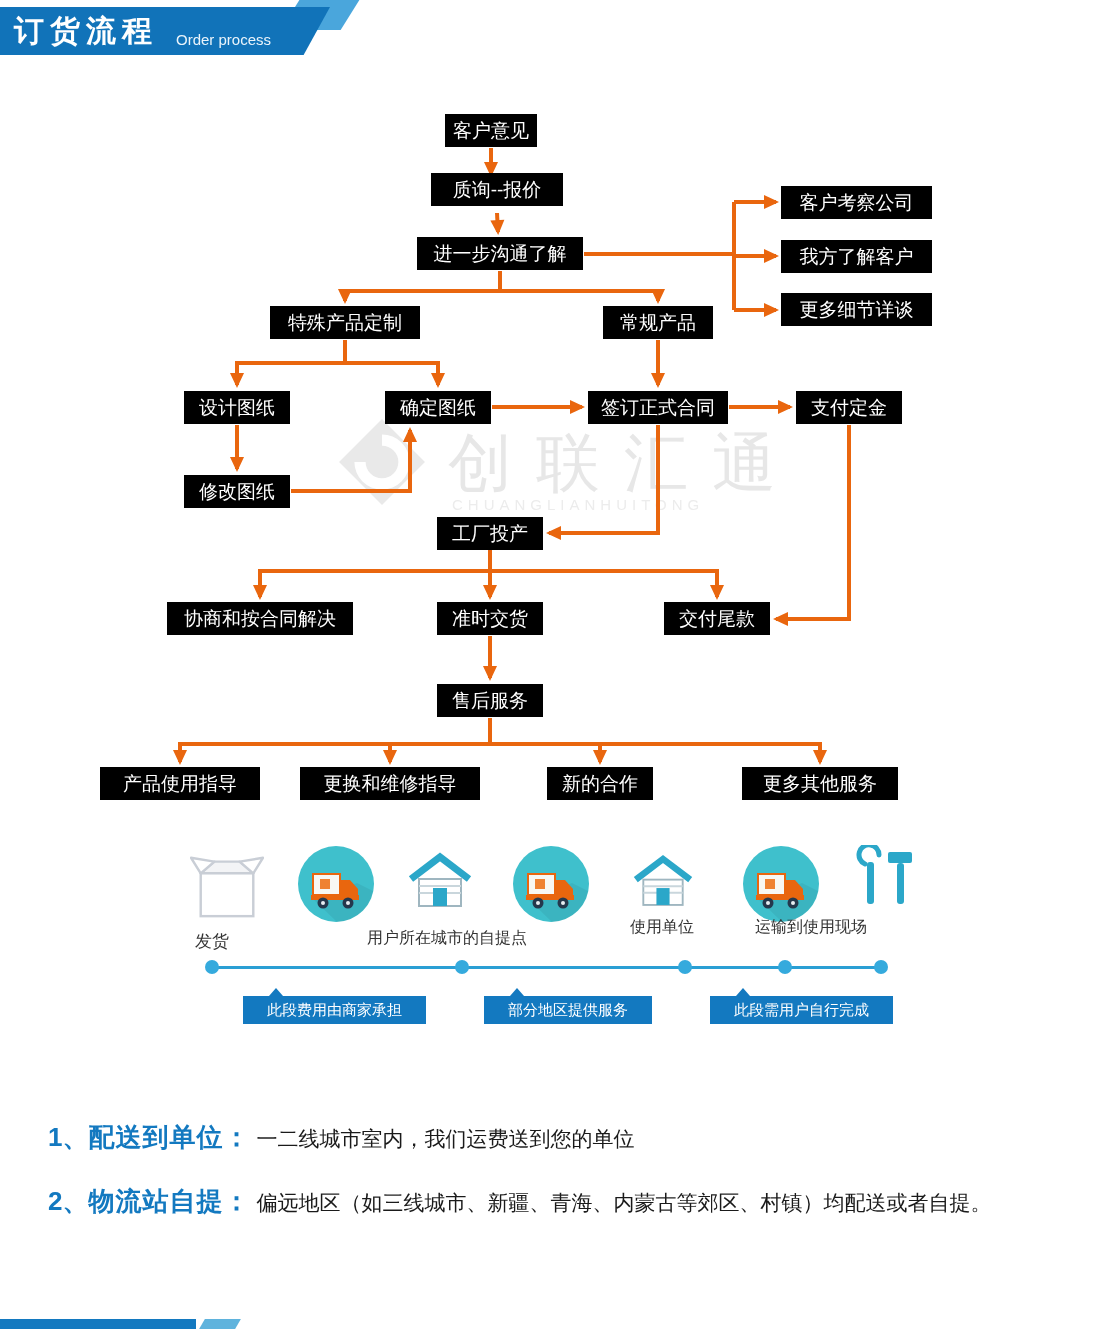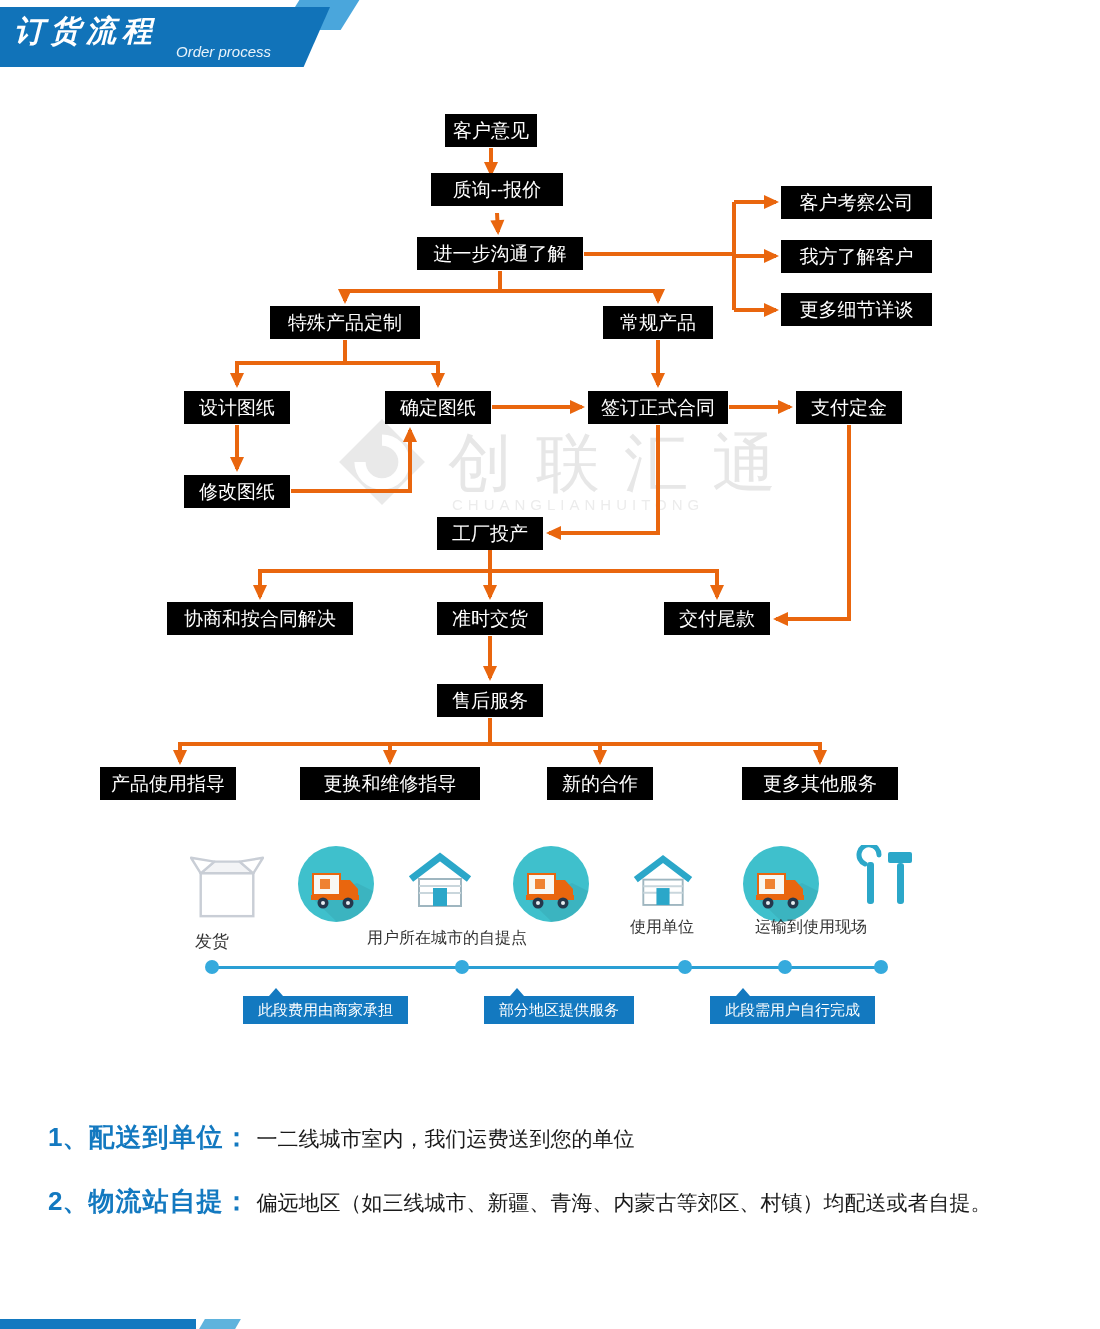--- a/index.html
+++ b/index.html
@@ -2,22 +2,22 @@
 <html><head>
 <meta charset="utf-8">
 <style>
   * { margin:0; padding:0; box-sizing:border-box; }
   body { background:#fff; font-family:"Liberation Sans", sans-serif; }
   #root { position:relative; width:1100px; height:1329px; background:#fff; overflow:hidden; }
 
   
   .hdr-accent { position:absolute; left:290px; top:0; width:60px; height:30px;
     background:#4aa6dc; transform:skewX(-32deg); z-index:3; }
-  .hdr-main { position:absolute; left:0; top:7px; width:330px; height:60px;
-    background:#1173b9; z-index:4; clip-path:polygon(0 0,100% 0,92% 100%,0 100%);font-style:italic; }
+  .hdr-main { position:absolute; left:0; top:7px; width:330px; height:48px;
+    background:#1173b9; z-index:4; clip-path:polygon(0 0,100% 0,92% 100%,0 100%); }
   .hdr-title { position:absolute; left:14px; top:0; line-height:48px; color:#fff;
     font-size:30px; font-weight:bold; letter-spacing:6px; }
   .hdr-sub { position:absolute; left:176px; bottom:7px; color:#eaf4fb; font-size:15px; }
 
   
   .wm { position:absolute; z-index:1; }
   .wm-logo { position:absolute; left:336px; top:416px; width:92px; height:92px; }
   .wm-name { position:absolute; left:448px; top:420px; font-size:64px; color:#e7e7e7;
     letter-spacing:24px; font-weight:normal; white-space:nowrap; }
   .wm-sub { position:absolute; left:452px; top:496px; font-size:15px; color:#ececec;
@@ -28,21 +28,21 @@
   .fnode { position:absolute; height:33px; line-height:33px; background:#000000;
     color:#fff; text-align:center; font-size:19px; z-index:3; white-space:nowrap; }
 
   
   .licon { position:absolute; z-index:3; }
   .llabel { position:absolute; z-index:3; font-size:16px; color:#333; white-space:nowrap; }
   .tl-line { position:absolute; height:3px; background:#2a9fd4; z-index:2; }
   .tl-dot { position:absolute; width:14px; height:14px; border-radius:50%;
     background:#35aadd; z-index:3; }
   .tl-tag { position:absolute; height:28px; line-height:28px; background:#1379c0;
-    color:#fff; font-size:15px; padding:0 15px; z-index:3; white-space:nowrap; }
+    color:#fff; font-size:15px; padding:0 24px; z-index:3; white-space:nowrap; }
   .tl-tag::before { content:""; position:absolute; top:-8px; left:26px; width:0; height:0;
     border-left:7px solid transparent; border-right:7px solid transparent;
     border-bottom:8px solid #1379c0; }
 
   
   .rem-title { position:absolute; left:45px; top:1052px; font-size:37px; font-weight:bold;
     color:#1379c0; letter-spacing:2px; white-space:nowrap; }
   .rem-item { position:absolute; left:48px; display:flex; align-items:baseline;
     white-space:nowrap; z-index:3; }
   .rem-num, .rem-label { font-size:26px; font-weight:bold; color:#1379c0; }
@@ -132,21 +132,21 @@
   <div class="fnode" style="left:184px;top:391px;width:106px">设计图纸</div>
   <div class="fnode" style="left:385px;top:391px;width:106px">确定图纸</div>
   <div class="fnode" style="left:588px;top:391px;width:140px">签订正式合同</div>
   <div class="fnode" style="left:796px;top:391px;width:106px">支付定金</div>
   <div class="fnode" style="left:184px;top:475px;width:106px">修改图纸</div>
   <div class="fnode" style="left:437px;top:517px;width:106px">工厂投产</div>
   <div class="fnode" style="left:167px;top:602px;width:186px">协商和按合同解决</div>
   <div class="fnode" style="left:437px;top:602px;width:106px">准时交货</div>
   <div class="fnode" style="left:664px;top:602px;width:106px">交付尾款</div>
   <div class="fnode" style="left:437px;top:684px;width:106px">售后服务</div>
-  <div class="fnode" style="left:100px;top:767px;width:136px">产品使用指导</div>
+  <div class="fnode" style="left:100px;top:767px;width:160px">产品使用指导</div>
   <div class="fnode" style="left:300px;top:767px;width:180px">更换和维修指导</div>
   <div class="fnode" style="left:547px;top:767px;width:106px">新的合作</div>
   <div class="fnode" style="left:742px;top:767px;width:156px">更多其他服务</div>
 
   <svg class="licon" style="left:190px;top:848px" width="74" height="74" viewBox="0 0 76 74">
     <polygon points="11,25 25,13 51,13 65,25" fill="#f3f4f6" stroke="#c9ced6" stroke-width="2.5" stroke-linejoin="round"></polygon>
     <polygon points="11,25 1,9 25,13" fill="#fff" stroke="#c9ced6" stroke-width="2.5" stroke-linejoin="round"></polygon>
     <polygon points="65,25 75,9 51,13" fill="#fff" stroke="#c9ced6" stroke-width="2.5" stroke-linejoin="round"></polygon>
     <rect x="11" y="25" width="54" height="44" fill="#fff" stroke="#c9ced6" stroke-width="2.5"></rect>
   </svg>

